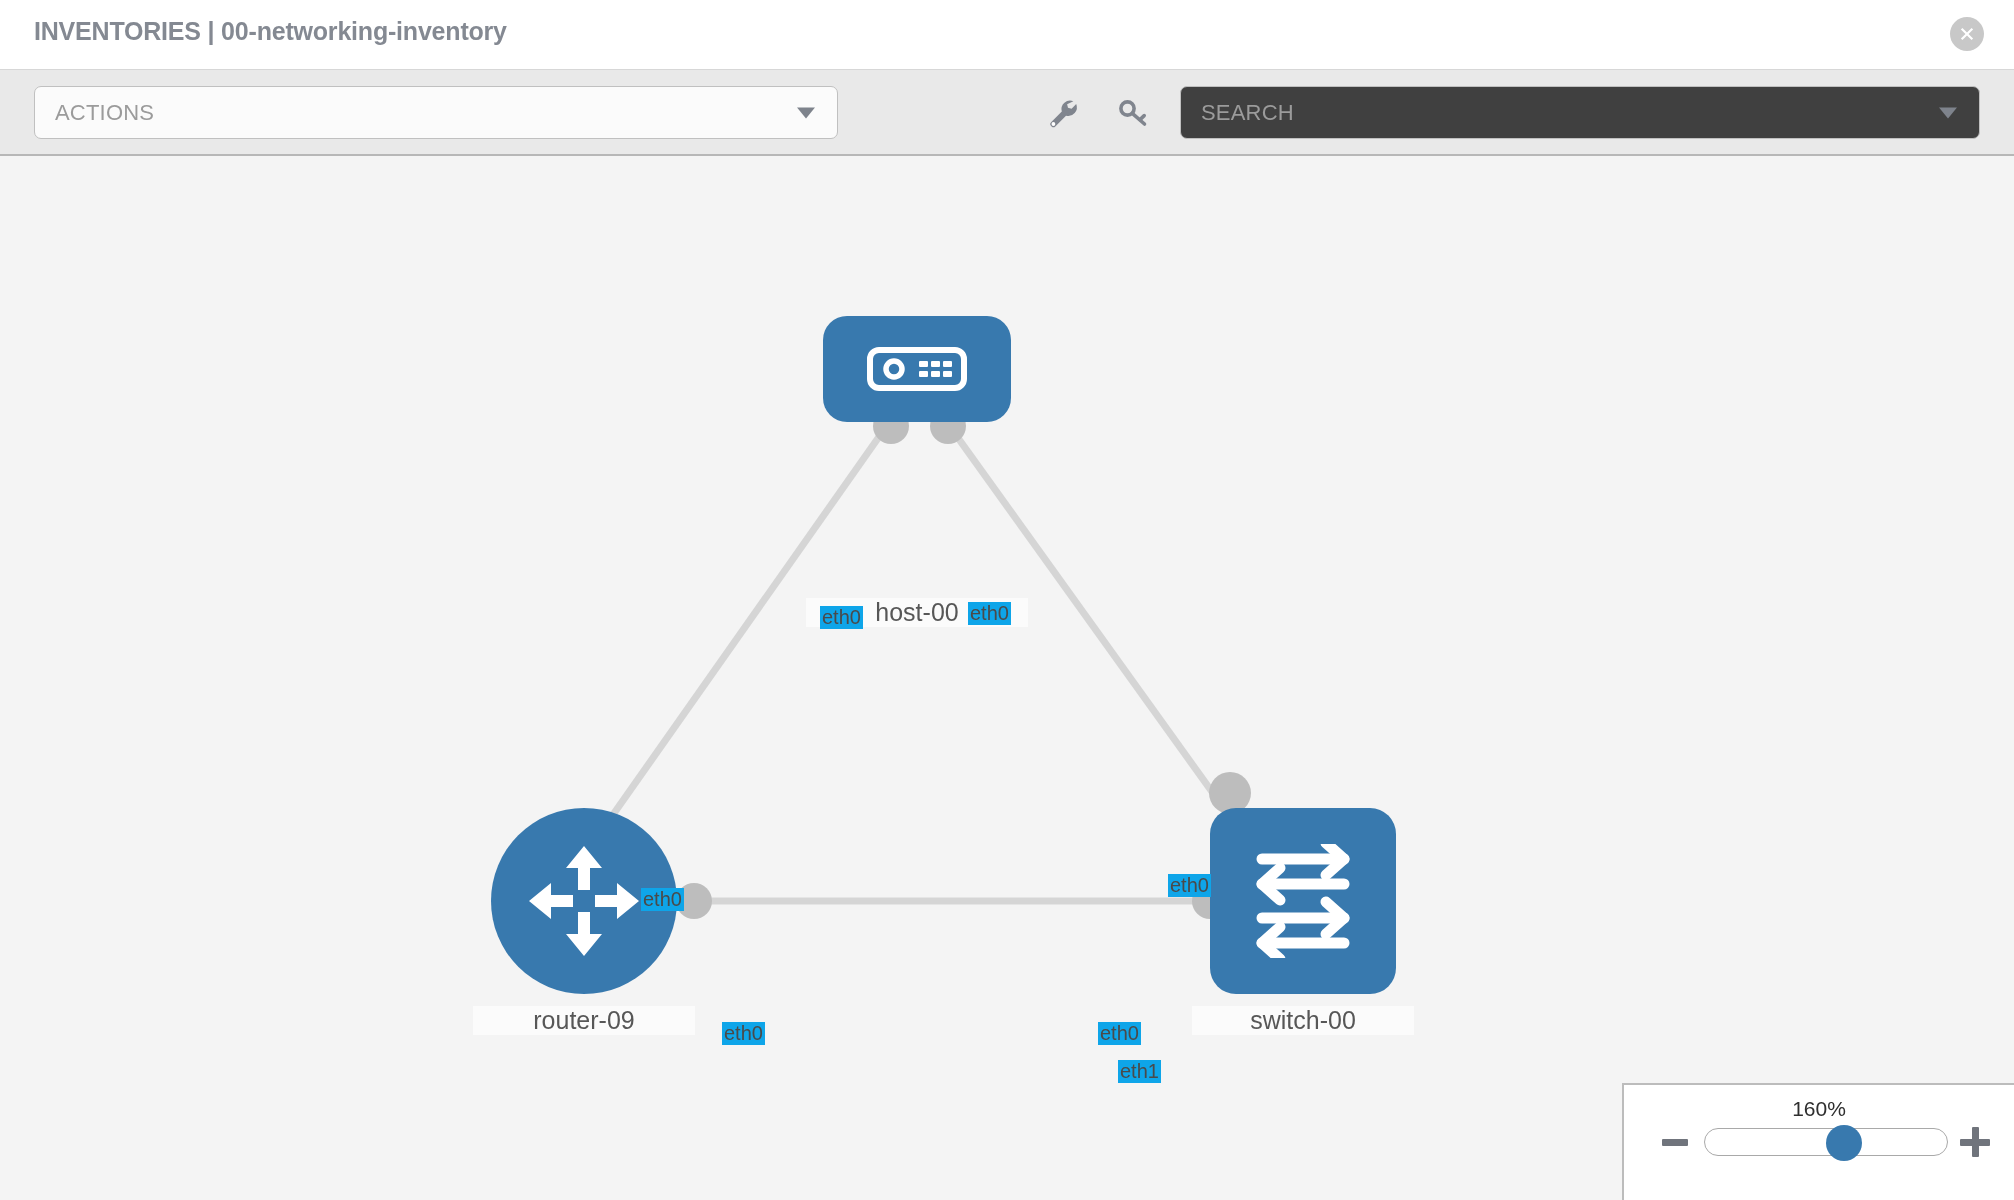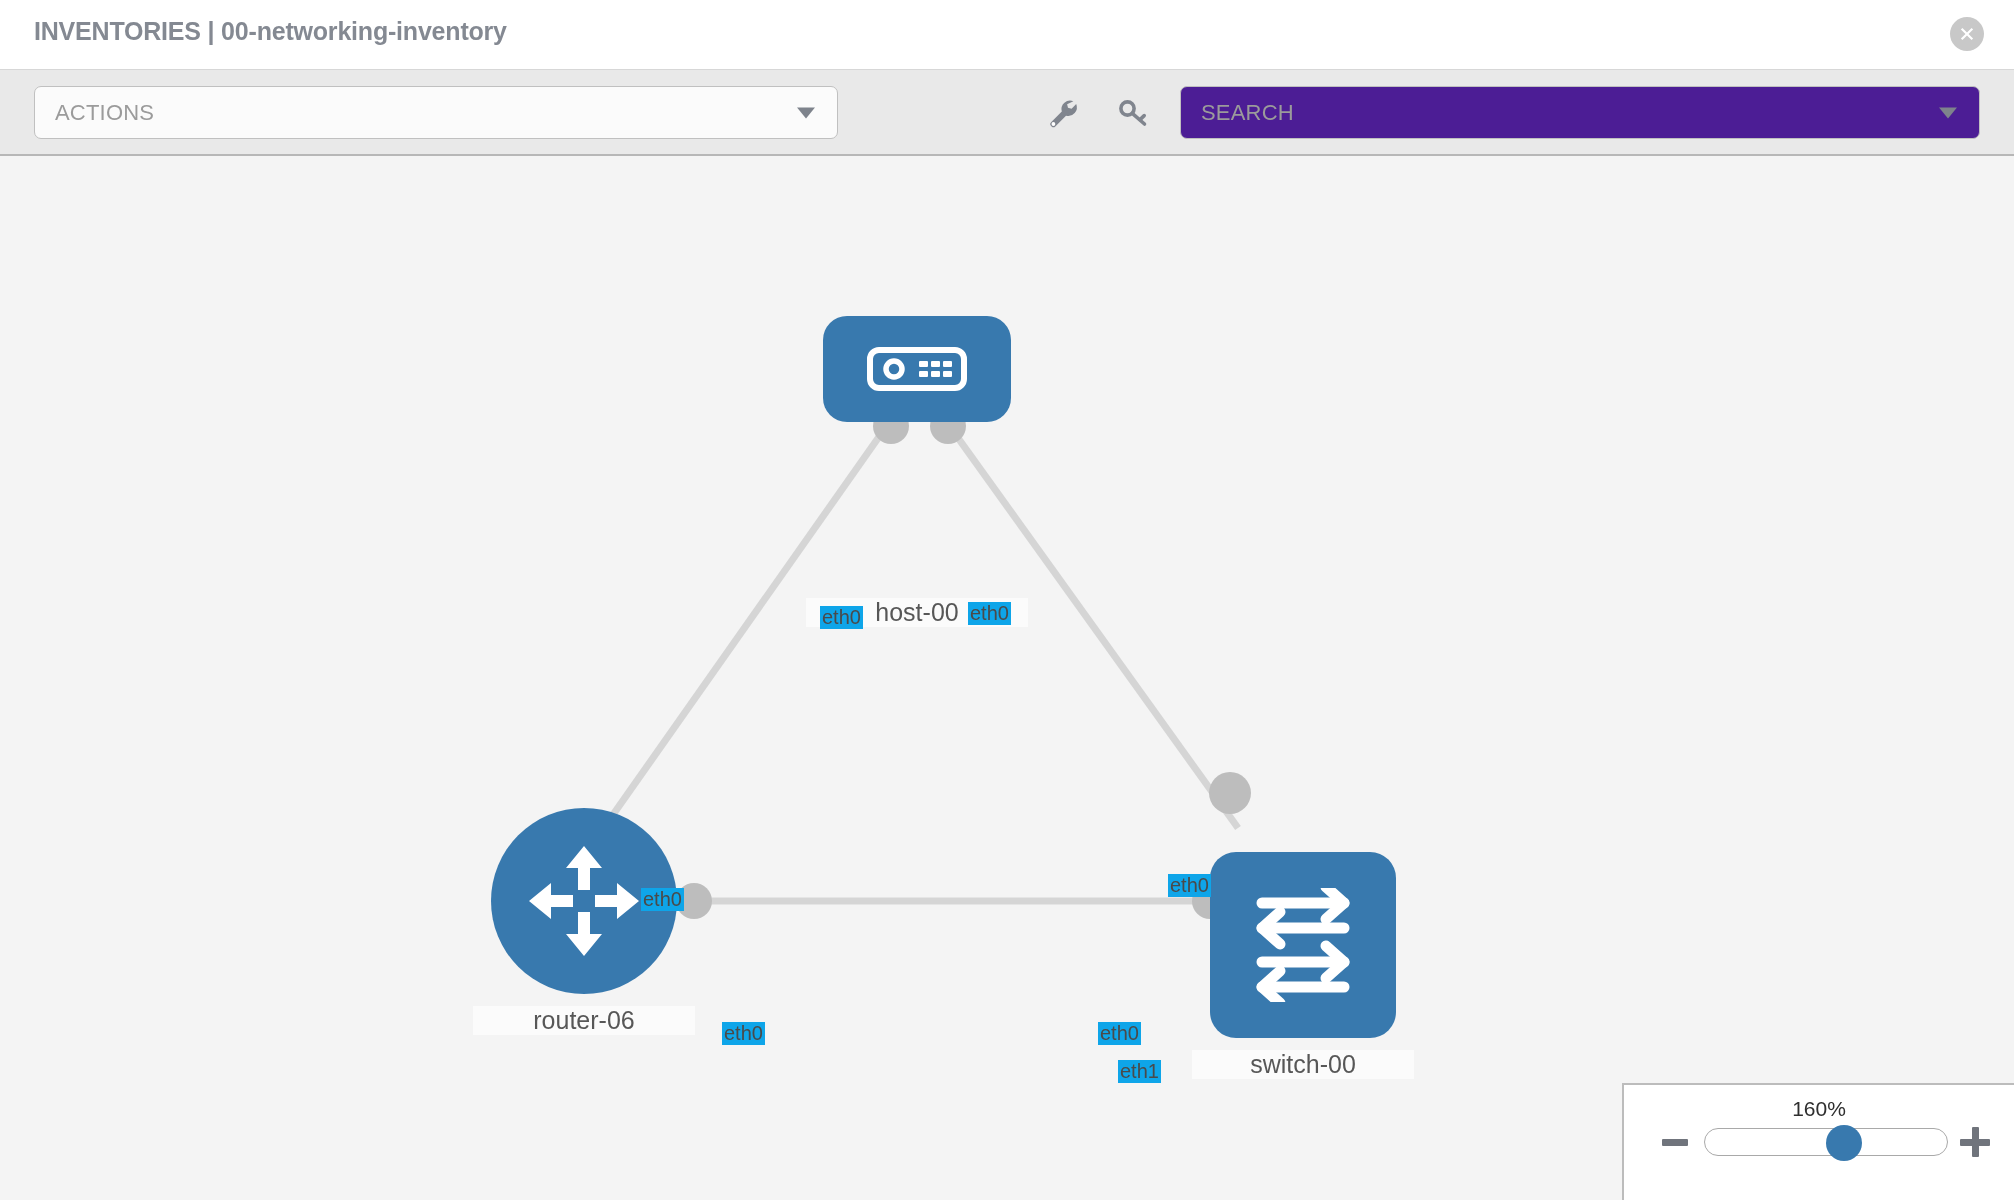--- a/index.html
+++ b/index.html
@@ -61,21 +61,21 @@
     width: 46px; height: 46px;
     display: flex; align-items: center; justify-content: center;
     cursor: pointer;
   }
   #wrench-btn { left: 1040px; }
   #key-btn    { left: 1110px; }
 
   .search-select {
     position: absolute; left: 1180px; top: 16px;
     width: 800px; height: 53px;
-    background: #4c1d95;
+    background: #404040;
     border: 1px solid #c0c0c0;
     border-radius: 7px;
     cursor: text;
   }
   .search-select .label {
     position: absolute; left: 20px; top: 13px;
     font-size: 22px; color: #9b9b9b; letter-spacing: 0.2px;
   }
 
   
@@ -245,24 +245,24 @@
             <path d="M59 4 L77 26 L65 26 L65 48 L53 48 L53 26 L41 26 Z"></path>
 
             <path d="M59 114 L41 92 L53 92 L53 70 L65 70 L65 92 L77 92 Z"></path>
 
             <path d="M4 59 L26 41 L26 53 L48 53 L48 65 L26 65 L26 77 Z"></path>
 
             <path d="M114 59 L92 77 L92 65 L70 65 L70 53 L92 53 L92 41 Z"></path>
           </g>
         </svg>
       </div>
-      <div class="node-label" style="left:-18px; top:198px; width:222px;">router-06</div>
-    </div>
-
-    <div class="node" style="left:1210px; top:652px; width:186px; height:186px;margin-top:44px;">
+      <div class="node-label" style="left:-18px; top:198px; width:222px;">router-09</div>
+    </div>
+
+    <div class="node" style="left:1210px; top:652px; width:186px; height:186px;">
       <div class="node-shape" style="width:186px; height:186px; border-radius:26px;">
         <svg width="126" height="114" viewBox="0 0 126 114" aria-hidden="true">
           <g stroke="#ffffff" stroke-width="11" stroke-linecap="round" stroke-linejoin="round" fill="none">
 
             <path d="M22 15 L104 15"></path>
             <path d="M86 -1 L104 15 L86 31"></path>
 
             <path d="M104 40 L22 40"></path>
             <path d="M40 24 L22 40 L40 56"></path>
 

